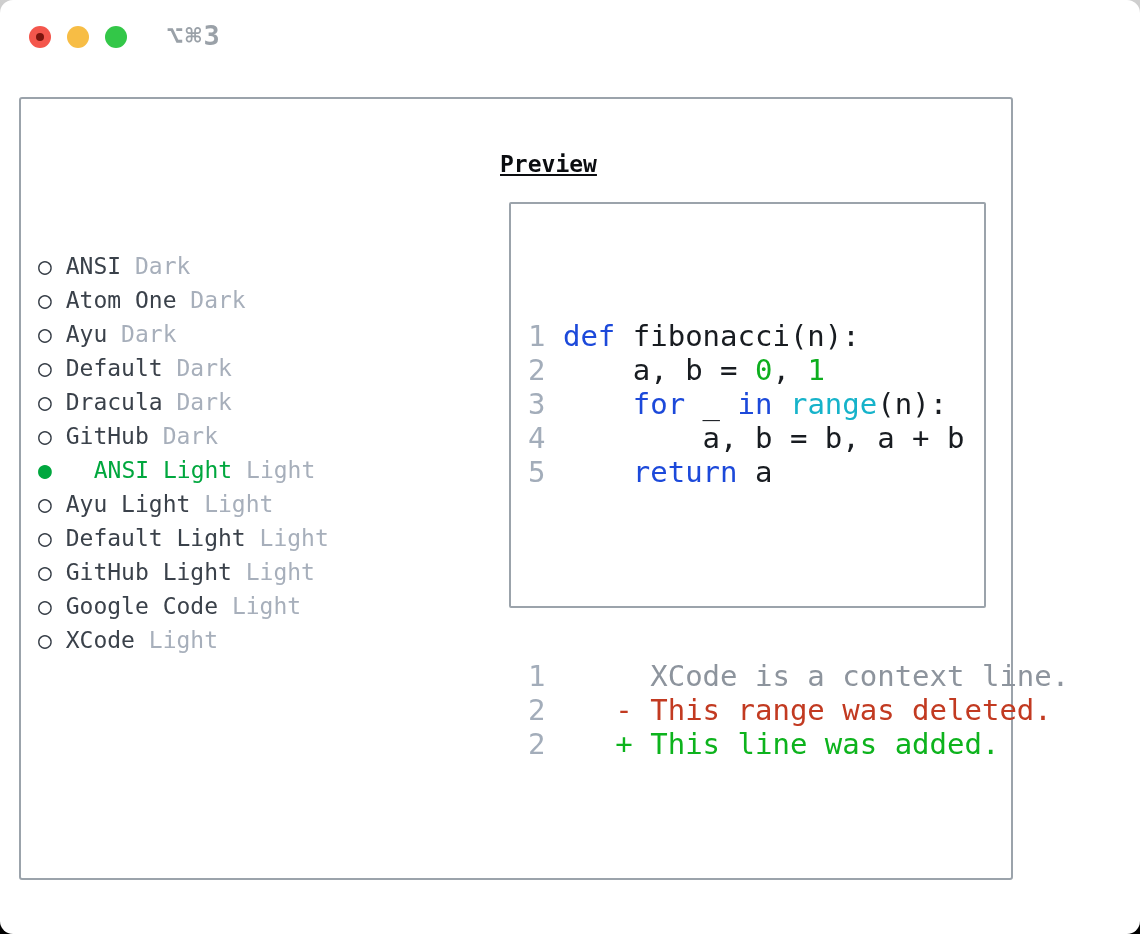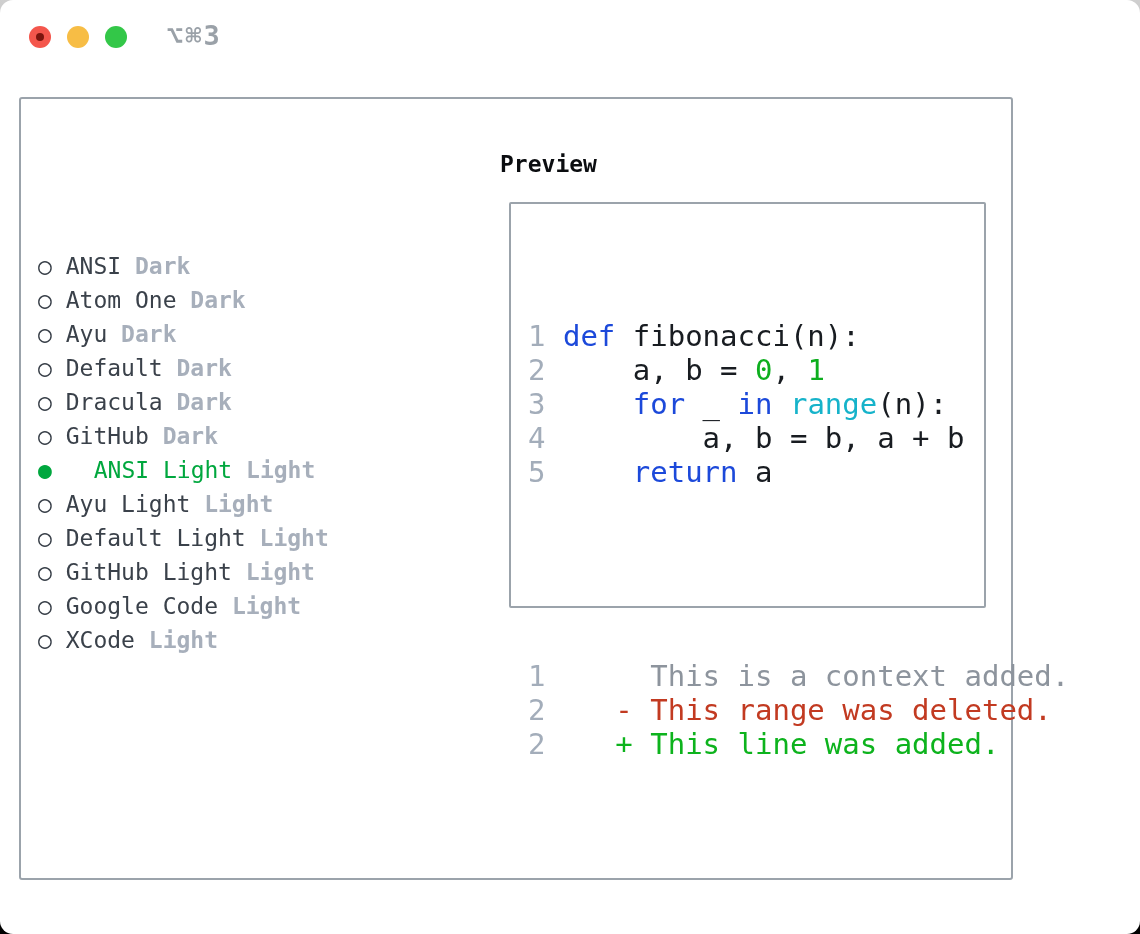--- a/index.html
+++ b/index.html
@@ -29,23 +29,23 @@
     position:absolute;left:17px;top:48px;
     font-size:23px;line-height:34px;white-space:pre;color:var(--text-dark);
   }
   .row{height:34px;}
   .m1{margin-right:1ch;}
   .hdr{color:var(--text-black);font-weight:bold;}
   .mark{color:var(--text-dark);}
   .mark.on{color:var(--accent);}
   .name{color:var(--text-dark);}
   .name.on{color:var(--accent);margin-left:28px;}
-  .badge{color:var(--muted);margin-left:1ch;font-weight:bold;}
+  .badge{color:var(--muted);margin-left:1ch;}
   
-  .preview-label{position:absolute;left:479px;top:48px;font-size:23px;line-height:34px;}
+  .preview-label{position:absolute;left:479px;top:48px;font-size:23px;line-height:34px;text-decoration:underline;}
   .pbox{
     position:absolute;left:488px;top:103px;width:473px;height:402px;
     border:2px solid var(--border);border-radius:2px;background:#fff;
   }
   .pcontent{
     position:absolute;left:17px;top:47px;
     font-size:29px;line-height:34px;white-space:pre;color:var(--code-text);
   }
   .ln{color:var(--ln);}
   .kw{color:var(--kw);}
@@ -85,18 +85,18 @@
       
       
     </div>
 
     <div class="preview-label hdr">Preview</div>
 
     <div class="pbox">
       <div class="pcontent">
         <div id="code-lines" style="display:contents"><div class="row"><span class="ln m1">1</span><span class="kw">def</span><span class="plain"> fibonacci(n):</span></div><div class="row"><span class="ln m1">2</span><span class="plain">    a, b = </span><span class="lit">0</span><span class="plain">, </span><span class="lit">1</span></div><div class="row"><span class="ln m1">3</span><span class="plain">    </span><span class="kw">for</span><span class="plain"> _ </span><span class="kw">in</span><span class="plain"> </span><span class="fn">range</span><span class="plain">(n):</span></div><div class="row"><span class="ln m1">4</span><span class="plain">        a, b = b, a + b</span></div><div class="row"><span class="ln m1">5</span><span class="plain">    </span><span class="kw">return</span><span class="plain"> a</span></div></div>
         <div class="row"> </div>
-        <div id="diff-lines" style="display:contents"><div class="row"><span class="ln">1</span><span class="context">      This is a context added.</span></div><div class="row"><span class="ln">2</span><span class="deleted">    - This range was deleted.</span></div><div class="row"><span class="ln">2</span><span class="added">    + This line was added.</span></div></div>
+        <div id="diff-lines" style="display:contents"><div class="row"><span class="ln">1</span><span class="context">      XCode is a context line.</span></div><div class="row"><span class="ln">2</span><span class="deleted">    - This range was deleted.</span></div><div class="row"><span class="ln">2</span><span class="added">    + This line was added.</span></div></div>
       </div>
     </div>
 
   </div>
 </div>
 
 </body></html>

